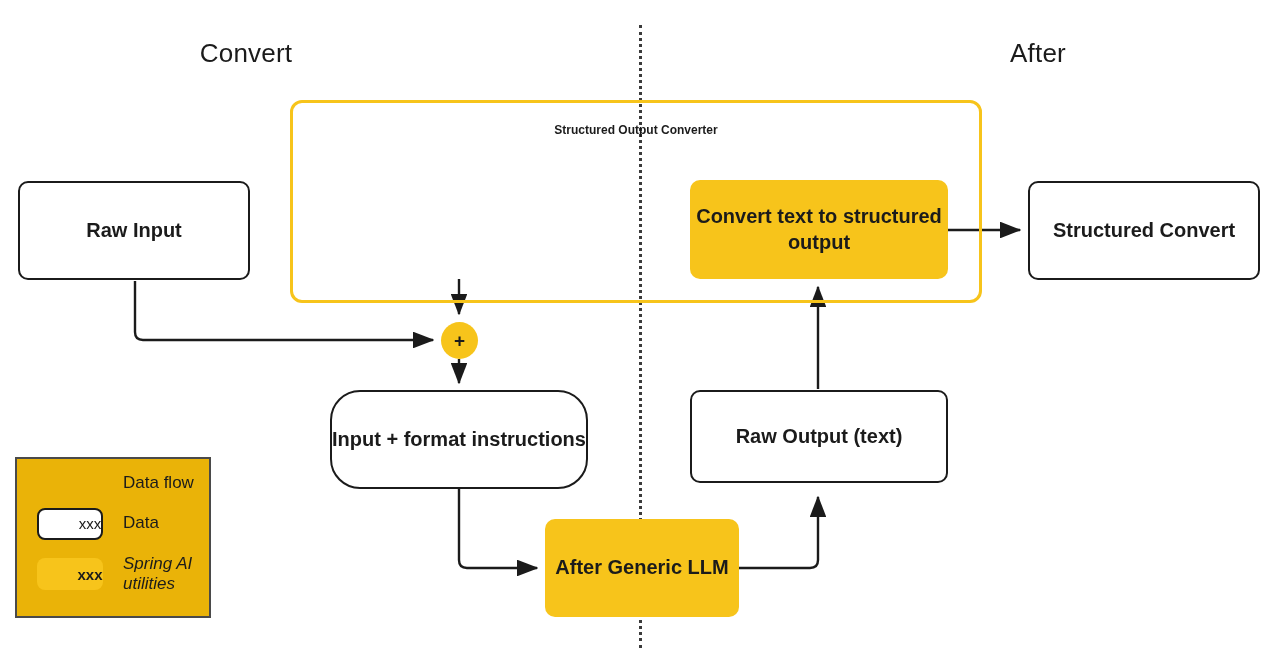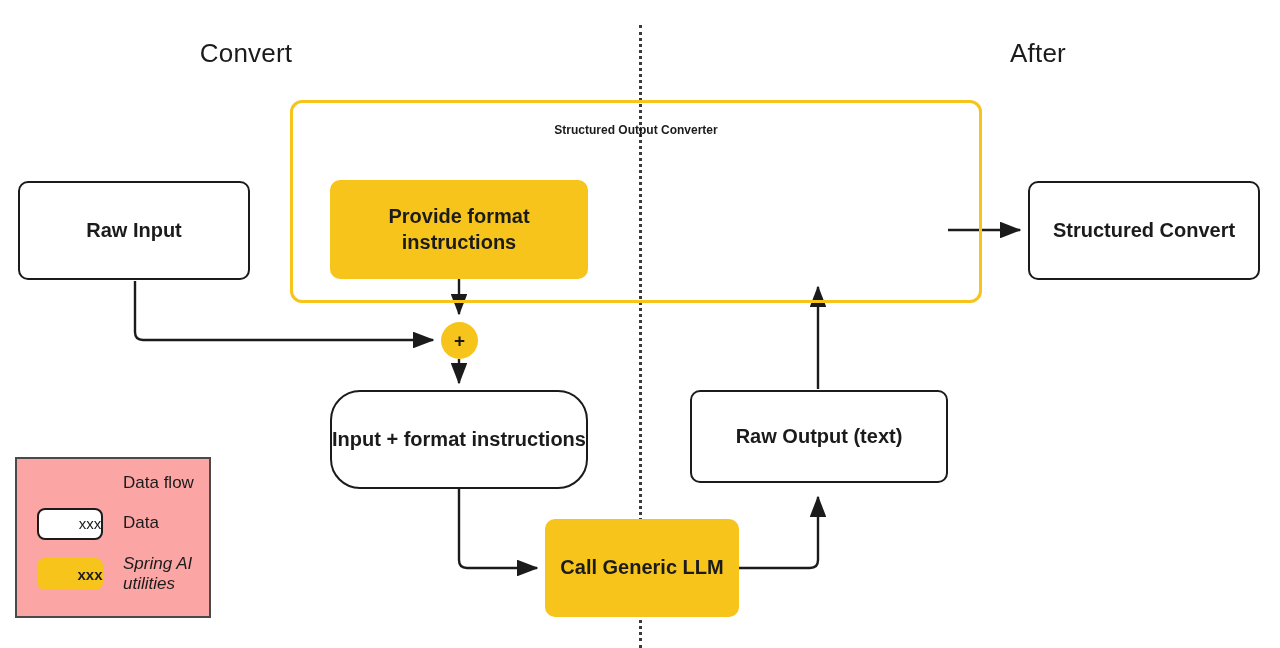--- a/index.html
+++ b/index.html
@@ -85,21 +85,21 @@
   }
 
   
   .divider {
     border-left: 3px dotted #3b3b3b;
   }
 
   
   .legend {
     box-sizing: border-box;
-    background: #fca5a5;
+    background: #eab308;
     border: 2px solid #4a4a4a;
     padding: 14px 12px 12px 12px;
   }
   .legend-row {
     display: flex;
     align-items: center;
     margin-bottom: 14px;
   }
   .legend-row:last-child { margin-bottom: 0; }
   .legend-key {
@@ -181,32 +181,32 @@
   <div class="abs section-label" style="left:146px; top:38px; width:200px;">Convert</div>
 
   <div class="abs section-label" style="left:938px; top:38px; width:200px;">After</div>
 
   <div class="abs divider" style="left:639px; top:25px; height:623px;"></div>
 
   <div class="abs converter" style="left:290px; top:100px; width:692px; height:203px;"></div>
 
   <div class="abs converter-title" style="left:290px; top:123px; width:692px;">Structured Output Converter</div>
 
-  <div class="abs node node-util" style="left:330px; top:180px; width:258px; height:99px;">Provide format instructions</div>
-
+
+  <div class="abs node node-util" style="left:690px; top:180px; width:258px; height:99px;">Convert text to structured  output</div>
 
   <div class="abs node node-data" style="left:18px; top:181px; width:232px; height:99px;">Raw Input</div>
 
   <div class="abs node node-data" style="left:1028px; top:181px; width:232px; height:99px;">Structured Convert</div>
 
   <div class="abs node node-data" style="left:330px; top:390px; width:258px; height:99px;border-radius:30px;">Input + format instructions</div>
 
   <div class="abs node node-data" style="left:690px; top:390px; width:258px; height:93px;">Raw Output (text)</div>
 
-  <div class="abs node node-util" style="left:545px; top:519px; width:194px; height:98px;">Call Generic LLM</div>
+  <div class="abs node node-util" style="left:545px; top:519px; width:194px; height:98px;">After Generic LLM</div>
 
   <div class="abs plus-node" style="left:441px; top:322px; width:37px; height:37px;">+</div>
 
   <div class="abs legend" style="left:15px; top:457px; width:196px; height:161px;">
 
     <div class="legend-row">
       <div class="legend-key"></div>
       <div class="legend-text">Data flow</div>
     </div>
 

